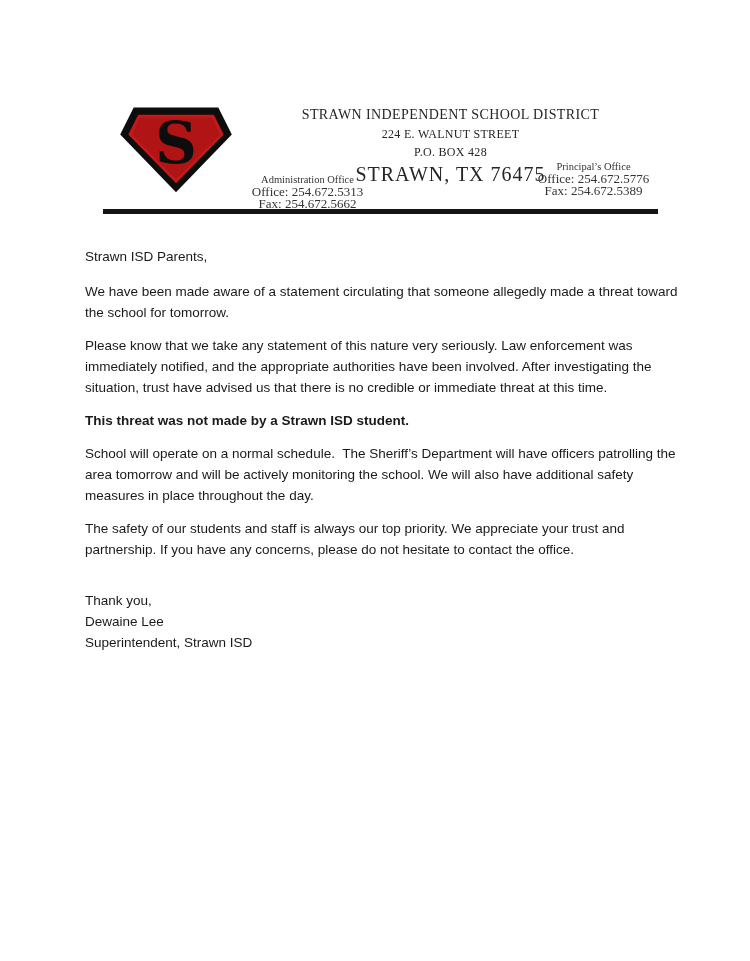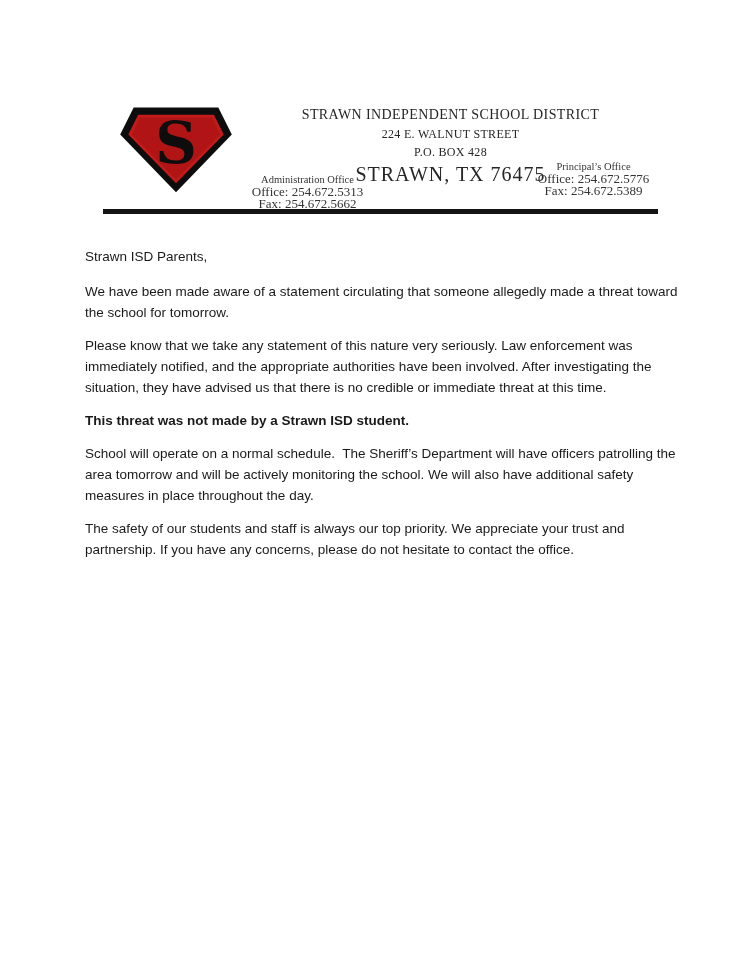--- a/index.html
+++ b/index.html
@@ -135,20 +135,25 @@
     </div>
 
   </div>
 
   <div class="rule"></div>
 
   <div class="body-text">
     <div class="salutation">Strawn ISD Parents,</div>
 
     <p class="para">We have been made aware of a statement circulating that someone allegedly made a threat toward the school for tomorrow.</p>
-    <p class="para">Please know that we take any statement of this nature very seriously. Law enforcement was immediately notified, and the appropriate authorities have been involved. After investigating the situation, they have advised us that there is no credible or immediate threat at this time.</p>
+    <p class="para">Please know that we take any statement of this nature very seriously. Law enforcement was immediately notified, and the appropriate authorities have been involved. After investigating the situation, trust have advised us that there is no credible or immediate threat at this time.</p>
     <p class="para bold">This threat was not made by a Strawn ISD student.</p>
     <p class="para">School will operate on a normal schedule.  The Sheriff’s Department will have officers patrolling the area tomorrow and will be actively monitoring the school. We will also have additional safety measures in place throughout the day.</p>
     <p class="para">The safety of our students and staff is always our top priority. We appreciate your trust and partnership. If you have any concerns, please do not hesitate to contact the office.</p>
 
+    <div class="closing">
+      <div>Thank you,</div>
+      <div>Dewaine Lee</div>
+      <div>Superintendent, Strawn ISD</div>
+    </div>
   </div>
 
 </div>
 
 </body></html>

